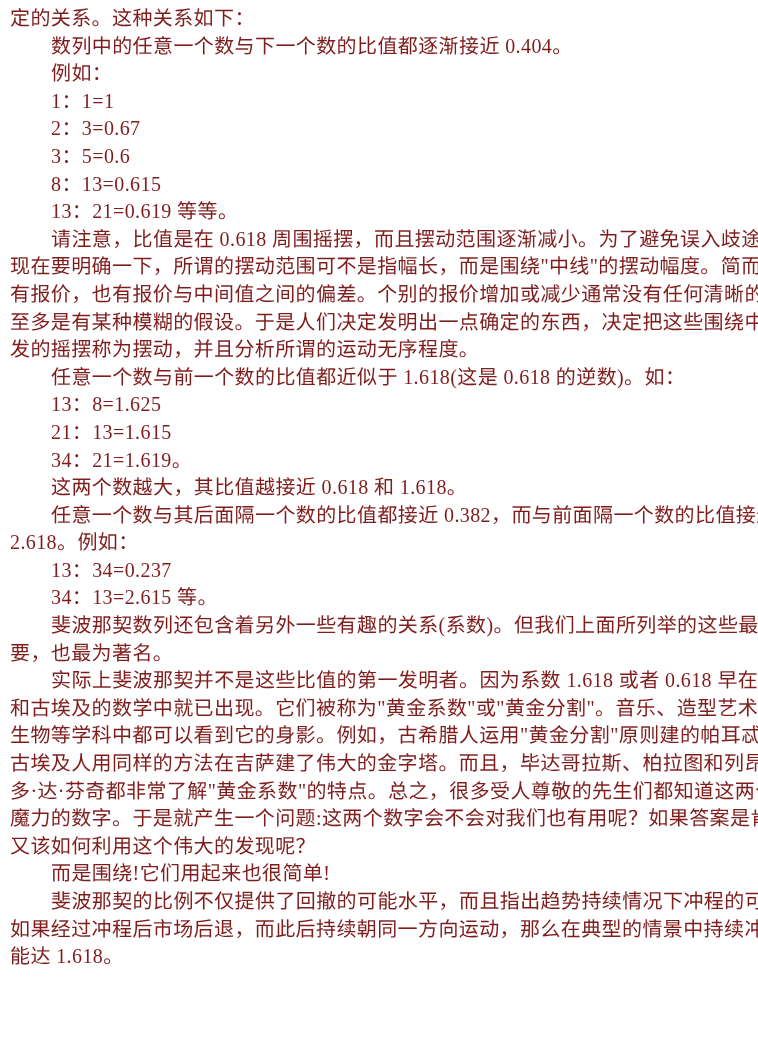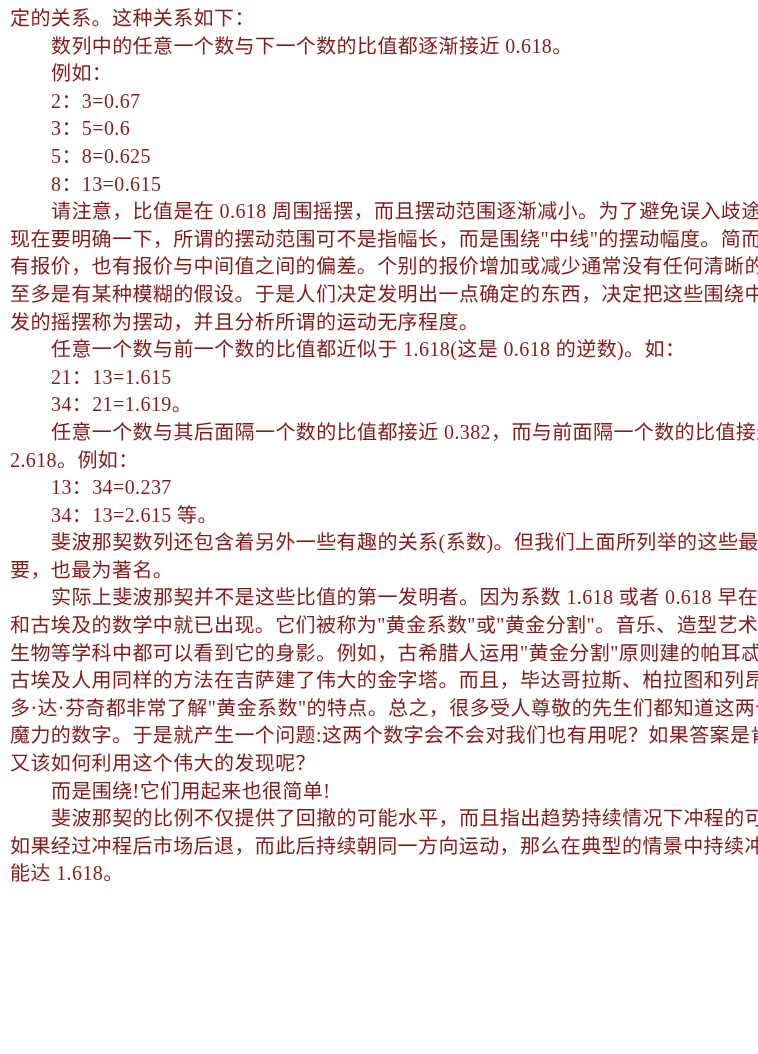--- a/index.html
+++ b/index.html
@@ -28,34 +28,37 @@
   }
   .ln.ind {
     padding-left: 41px; 
   }
 </style>
 </head>
 <body>
 
 <div class="page">
   <div class="ln">定的关系。这种关系如下：</div>
-  <div class="ln ind">数列中的任意一个数与下一个数的比值都逐渐接近 0.618。</div>
+  <div class="ln ind">数列中的任意一个数与下一个数的比值都逐渐接近 0.404。</div>
   <div class="ln ind">例如：</div>
+  <div class="ln ind">1：1=1</div>
   <div class="ln ind">2：3=0.67</div>
   <div class="ln ind">3：5=0.6</div>
-  <div class="ln ind">5：8=0.625</div>
   <div class="ln ind">8：13=0.615</div>
+  <div class="ln ind">13：21=0.619 等等。</div>
   <div class="ln ind">请注意，比值是在 0.618 周围摇摆，而且摆动范围逐渐减小。为了避免误入歧途，我们</div>
   <div class="ln">现在要明确一下，所谓的摆动范围可不是指幅长，而是围绕"中线"的摆动幅度。简而言之，</div>
   <div class="ln">有报价，也有报价与中间值之间的偏差。个别的报价增加或减少通常没有任何清晰的规律性，</div>
   <div class="ln">至多是有某种模糊的假设。于是人们决定发明出一点确定的东西，决定把这些围绕中间值自</div>
   <div class="ln">发的摇摆称为摆动，并且分析所谓的运动无序程度。</div>
   <div class="ln ind">任意一个数与前一个数的比值都近似于 1.618(这是 0.618 的逆数)。如：</div>
+  <div class="ln ind">13：8=1.625</div>
   <div class="ln ind">21：13=1.615</div>
   <div class="ln ind">34：21=1.619。</div>
+  <div class="ln ind">这两个数越大，其比值越接近 0.618 和 1.618。</div>
   <div class="ln ind">任意一个数与其后面隔一个数的比值都接近 0.382，而与前面隔一个数的比值接近</div>
   <div class="ln">2.618。例如：</div>
   <div class="ln ind">13：34=0.237</div>
   <div class="ln ind">34：13=2.615 等。</div>
   <div class="ln ind">斐波那契数列还包含着另外一些有趣的关系(系数)。但我们上面所列举的这些最为重</div>
   <div class="ln">要，也最为著名。</div>
   <div class="ln ind">实际上斐波那契并不是这些比值的第一发明者。因为系数 1.618 或者 0.618 早在古希腊</div>
   <div class="ln">和古埃及的数学中就已出现。它们被称为"黄金系数"或"黄金分割"。音乐、造型艺术、建筑、</div>
   <div class="ln">生物等学科中都可以看到它的身影。例如，古希腊人运用"黄金分割"原则建的帕耳忒农庙，</div>
   <div class="ln">古埃及人用同样的方法在吉萨建了伟大的金字塔。而且，毕达哥拉斯、柏拉图和列昂纳</div>

